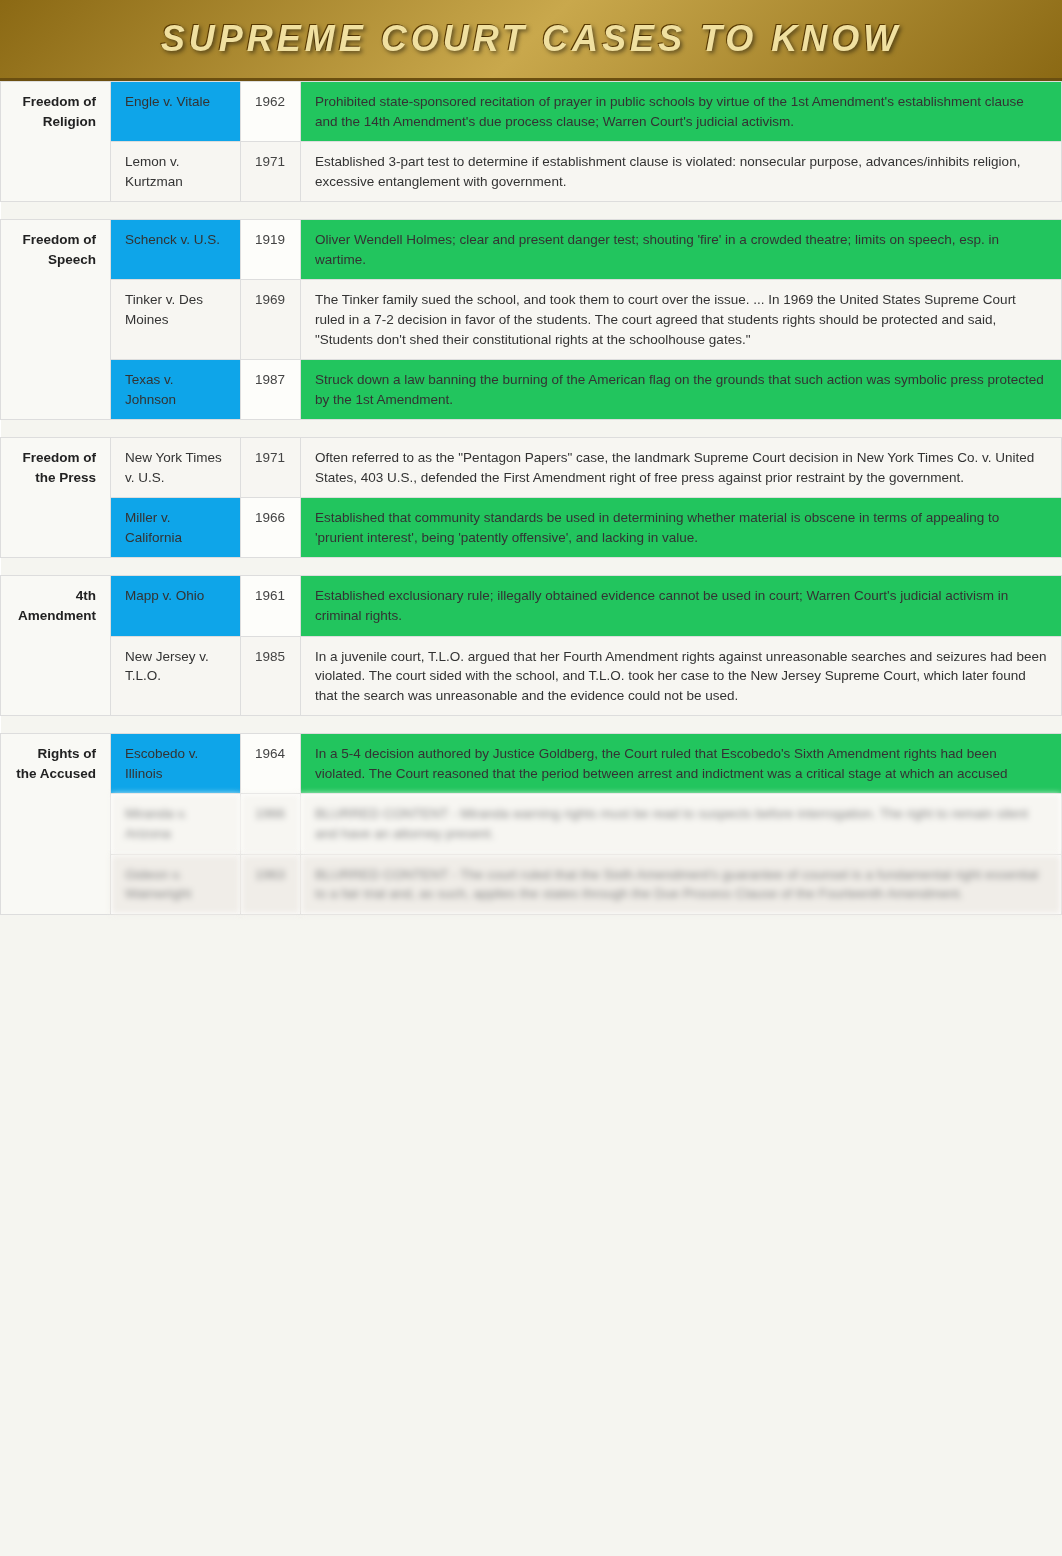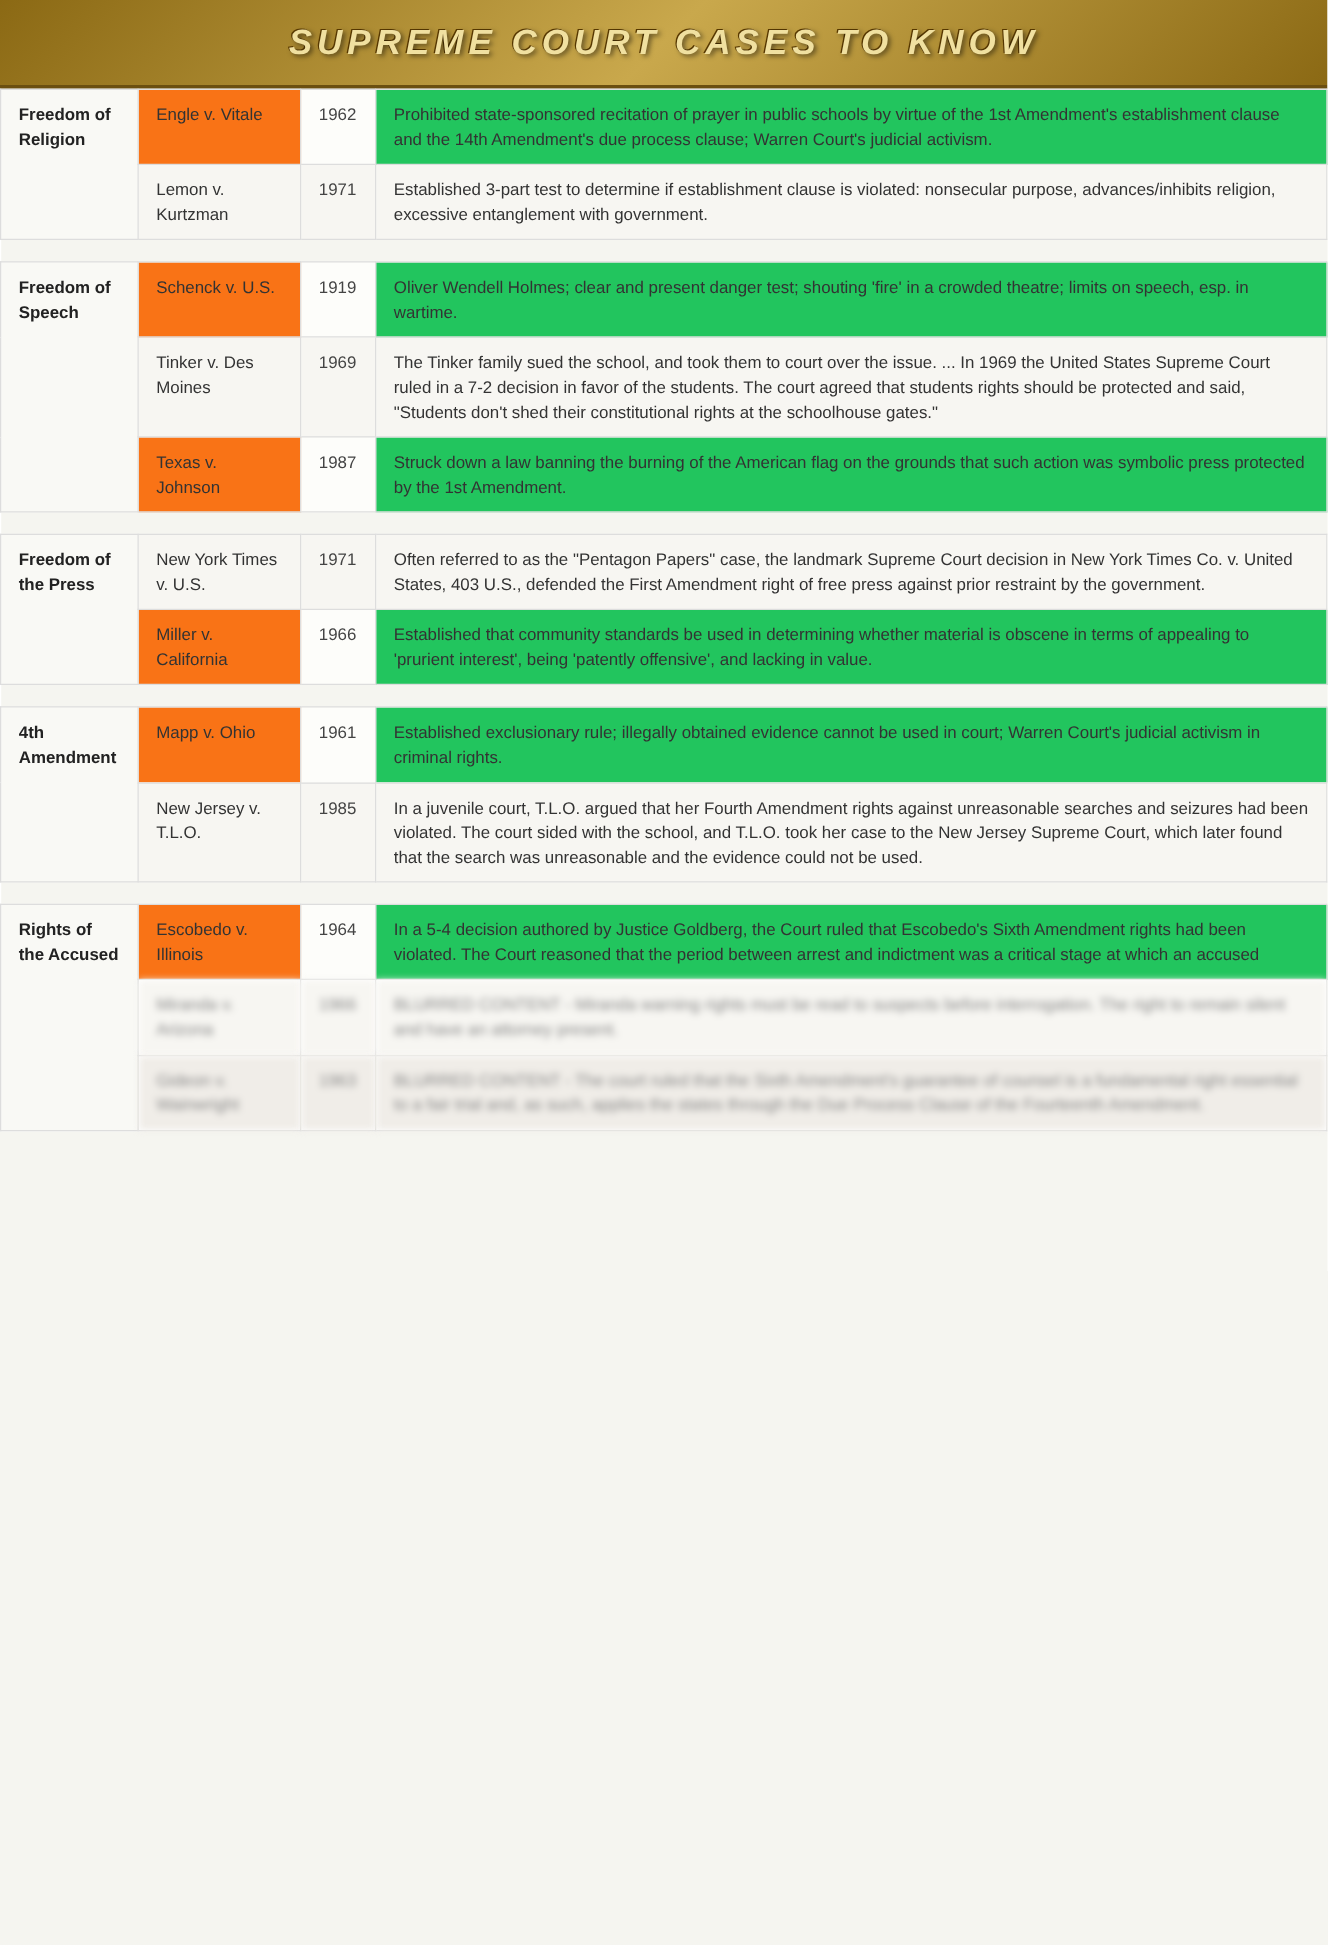--- a/index.html
+++ b/index.html
@@ -12,21 +12,21 @@
     }
 
     .header {
       background: linear-gradient(135deg, #8B6914, #C9A84C, #8B6914);
       padding: 18px 24px;
       text-align: center;
       border-bottom: 3px solid #6B4F10;
     }
 
     .header-title {
-      font-size: 28px;
+      font-size: 36px;
       font-weight: 900;
       color: #f0e0a0;
       text-transform: uppercase;
       letter-spacing: 4px;
       text-shadow: 2px 2px 4px rgba(0,0,0,0.5), -1px -1px 0 #5a3a00;
       font-style: italic;
     }
 
     .main-table {
       width: 100%;
@@ -38,34 +38,34 @@
       padding: 10px 14px;
       vertical-align: top;
       font-size: 13.5px;
       line-height: 1.45;
       border: 1px solid #ddd;
     }
 
     .category-cell {
       width: 110px;
       font-weight: bold;
-      text-align: left;
+      text-align: right;
       vertical-align: middle;
       background: #f9f9f5;
       border-right: 1px solid #ccc;
       font-size: 13px;
       color: #222;
     }
 
     .case-cell {
       width: 130px;
       font-weight: 500;
       color: #333;
       vertical-align: top;
-      background: #f97316;
+      background: #0ea5e9;
       border-right: 1px solid #ddd;
     }
 
     .year-cell {
       width: 60px;
       text-align: left;
       color: #444;
       background: #fdfdfa;
       border-right: 1px solid #ddd;
     }

